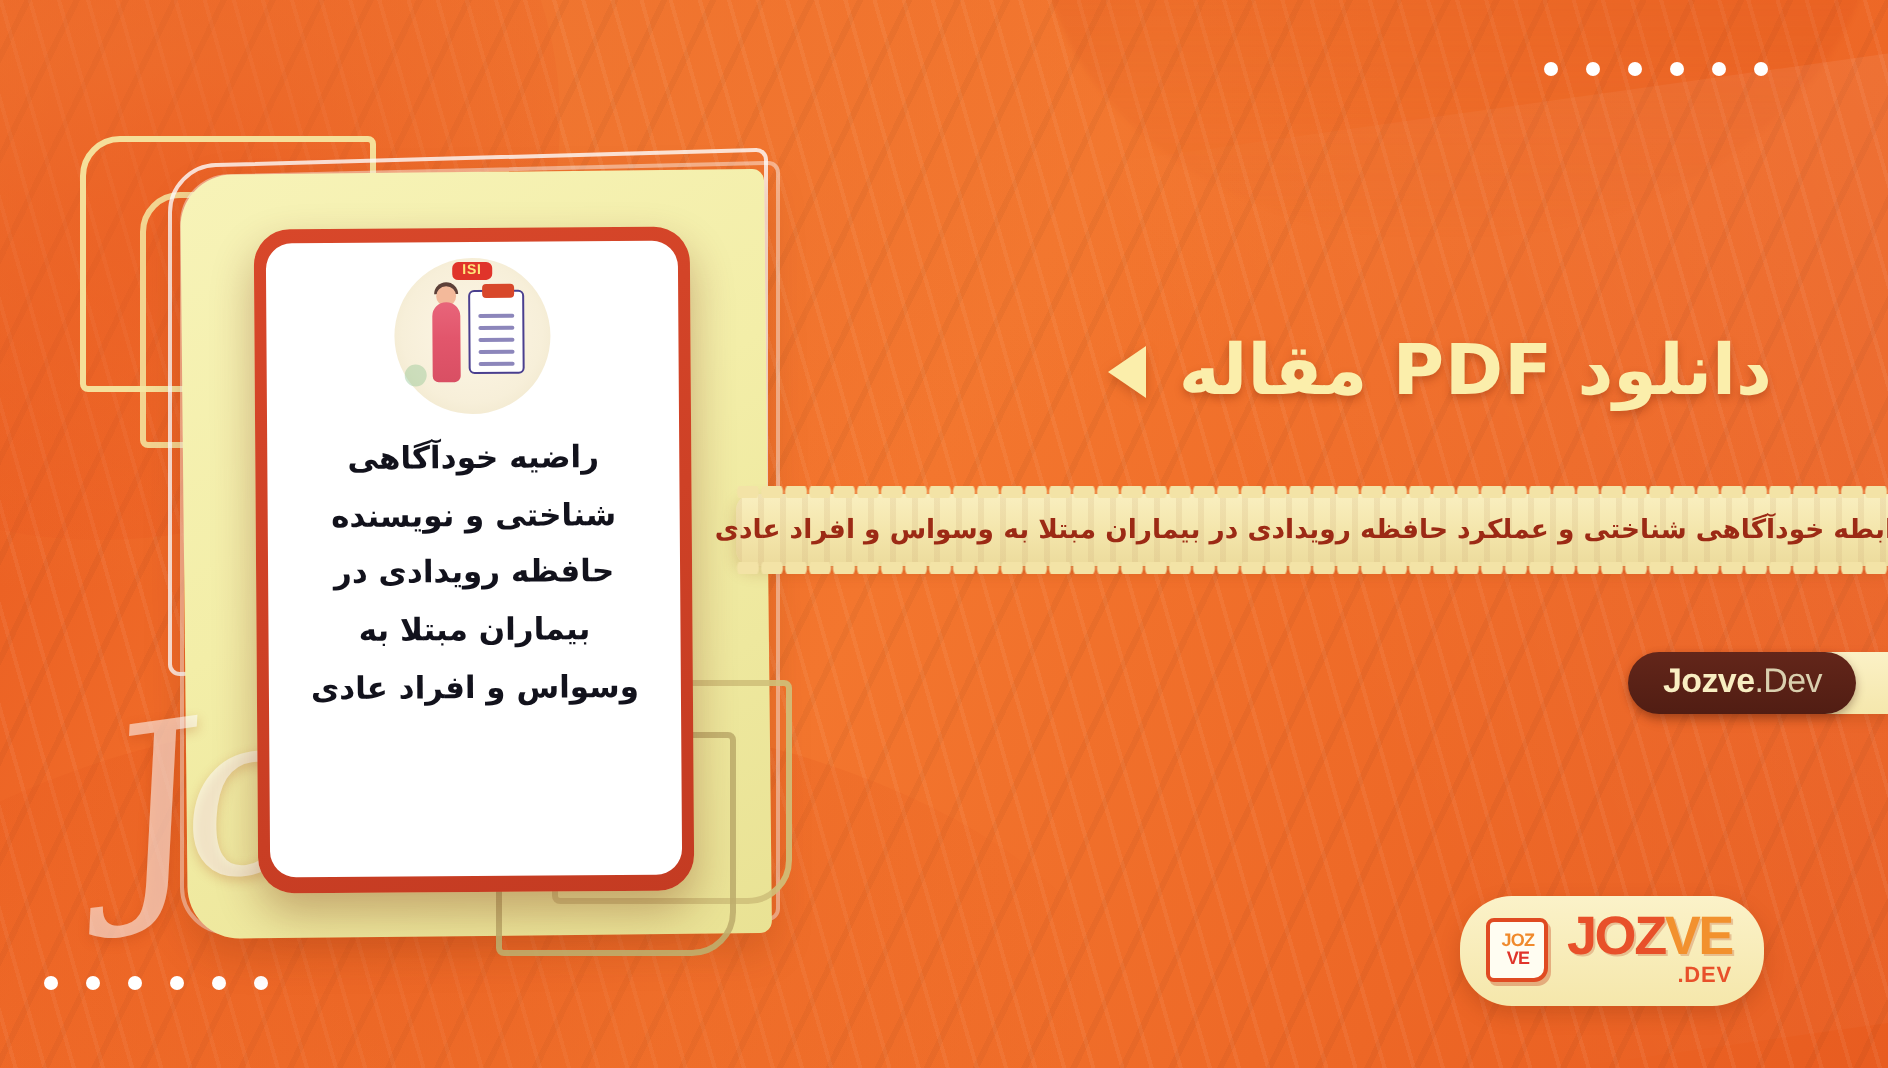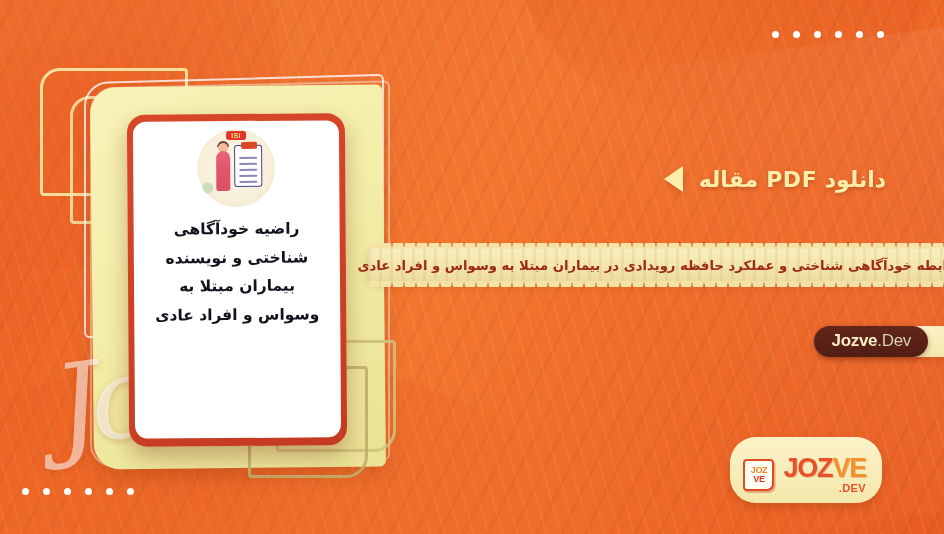--- a/index.html
+++ b/index.html
@@ -205,21 +205,21 @@
     direction:rtl;
   }
 
   
   #headline-row{
     position:absolute; right:58px; top:166px;
     display:flex; align-items:center; gap:16px;
   }
   #headline{
     color:#fbeeab;
-    font-size:22px; font-weight:bold;
+    font-size:35px; font-weight:bold;
     letter-spacing:.5px;
     text-shadow:0 2px 4px rgba(120,35,8,.35);
     white-space:nowrap;
   }
   #play-arrow{
     width:0; height:0;
     border-top:13px solid transparent;
     border-bottom:13px solid transparent;
     border-right:19px solid #fbeeab;
     filter:drop-shadow(0 2px 3px rgba(120,35,8,.3));
@@ -287,21 +287,21 @@
     color:#d9cfae; font-size:17px; letter-spacing:-.3px;
     font-family:"Liberation Sans",sans-serif;
   }
 
   
   #logo{
     position:absolute; right:62px; bottom:31px;
     display:flex; align-items:center; gap:9px;
     background:linear-gradient(180deg,#fbf2c9 0%,#f5e7ab 100%);
     border-radius:26px;
-    padding:19px 16px 9px 13px;
+    padding:8px 16px 9px 13px;
     direction:ltr;
     box-shadow:0 4px 10px rgba(120,40,12,.25);
   }
   #logo-note{
     position:relative; width:31px; height:32px;
     background:#fffdf2;
     border:2px solid #e04a22;
     border-radius:4px 4px 7px 4px;
     display:flex; flex-direction:column;
     align-items:center; justify-content:center;
@@ -381,20 +381,21 @@
             <div class="clip-line" style="top:17px"></div>
             <div class="clip-line" style="top:23px"></div>
             <div class="clip-line" style="top:29px"></div>
             <div class="clip-line" style="top:35px"></div>
           </div>
         </div>
 
         <div id="cover-title">
           <span>راضیه خودآگاهی</span>
           <span>شناختی و نویسنده</span>
+          <span>حافظه رویدادی در</span>
           <span>بیماران مبتلا به</span>
           <span>وسواس و افراد عادی</span>
         </div>
 
       </div>
     </div>
   </div>
 
   <div id="right">
 

